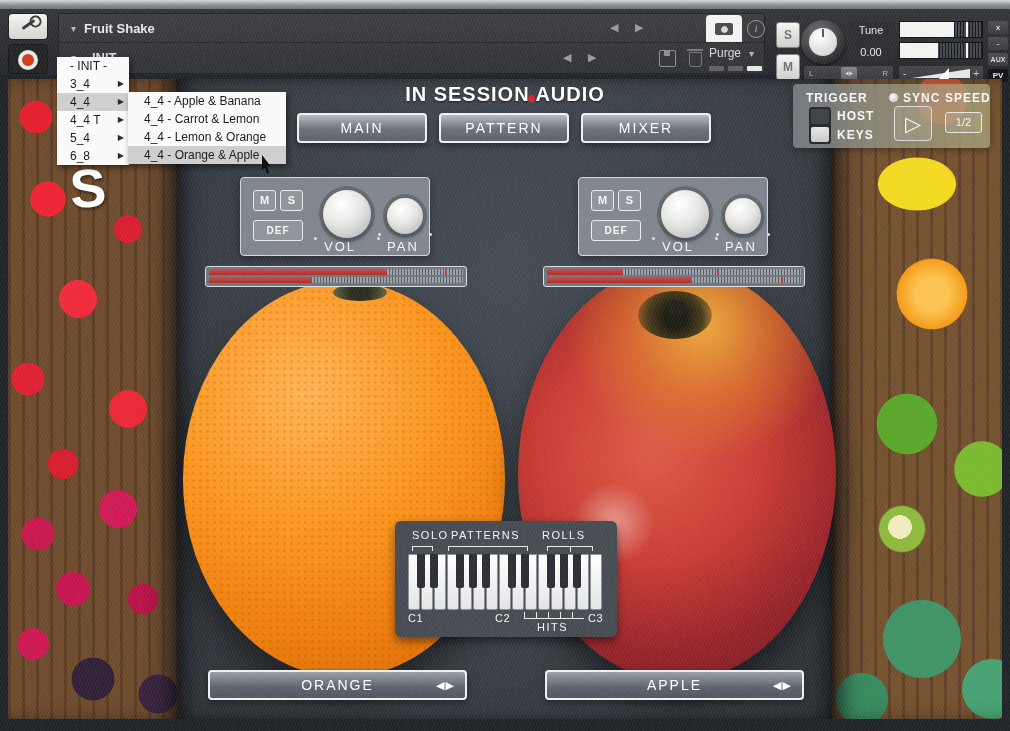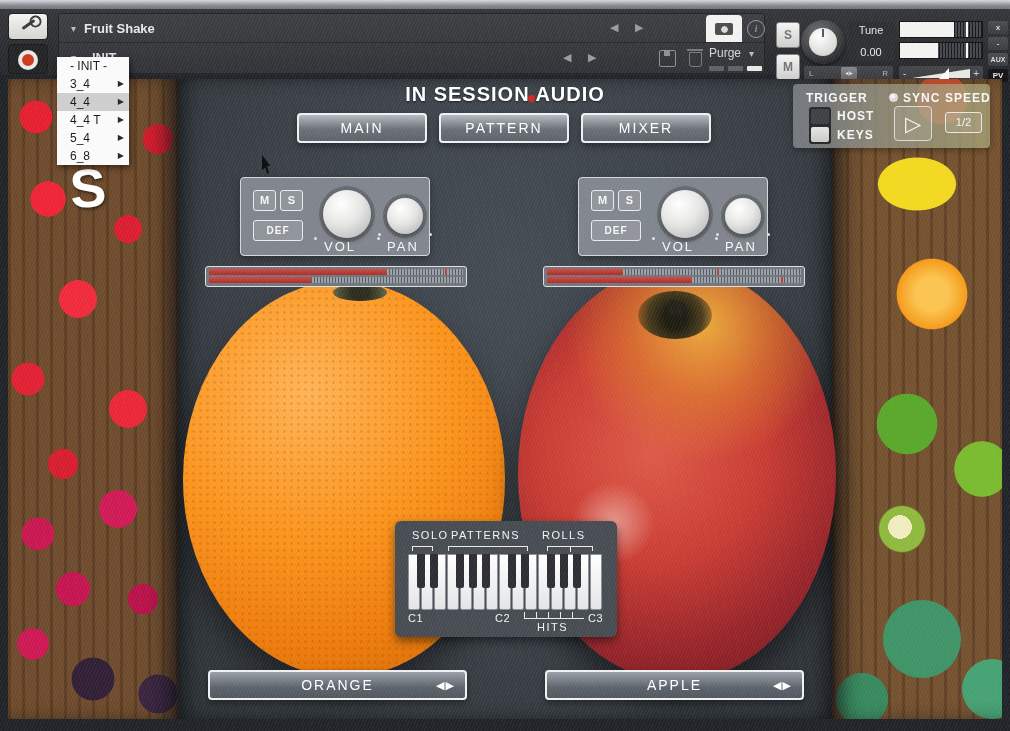--- a/index.html
+++ b/index.html
@@ -514,15 +514,21 @@
     <div class="menu-item">
       <span>5_4</span>
       <span class="mi-arrow">▶</span>
     </div>
     <div class="menu-item">
       <span>6_8</span>
       <span class="mi-arrow">▶</span>
     </div>
   </div>
 
+  <div class="menu menu-sub">
+    <div class="menu-item">4_4 - Apple &amp; Banana</div>
+    <div class="menu-item">4_4 - Carrot &amp; Lemon</div>
+    <div class="menu-item">4_4 - Lemon &amp; Orange</div>
+    <div class="menu-item hl">4_4 - Orange &amp; Apple</div>
+  </div>
 
   <div class="cursor"></div>
 </div>
 
 </body></html>

